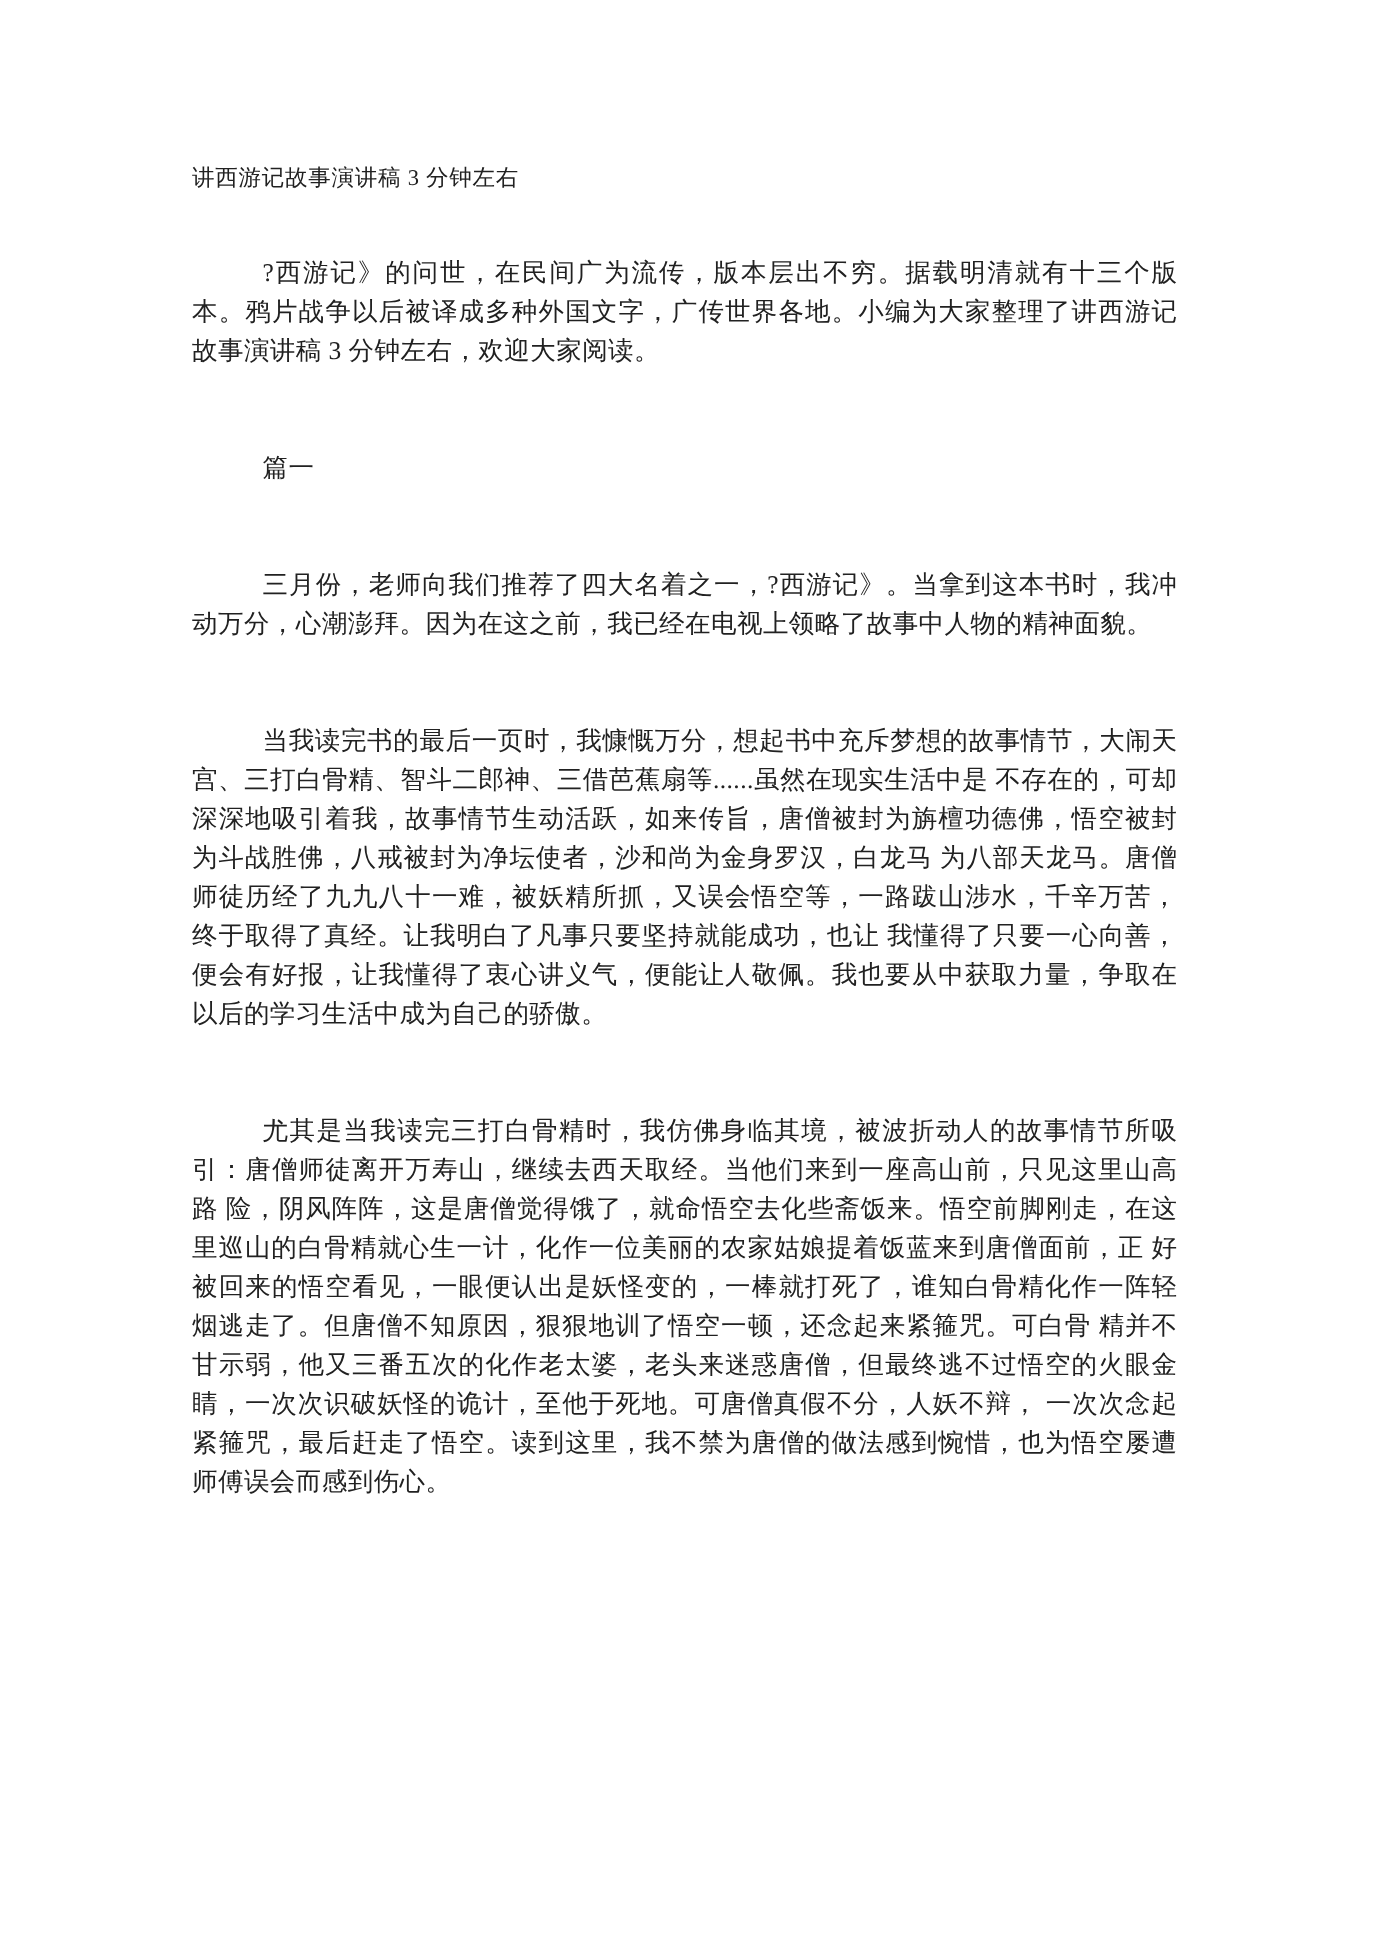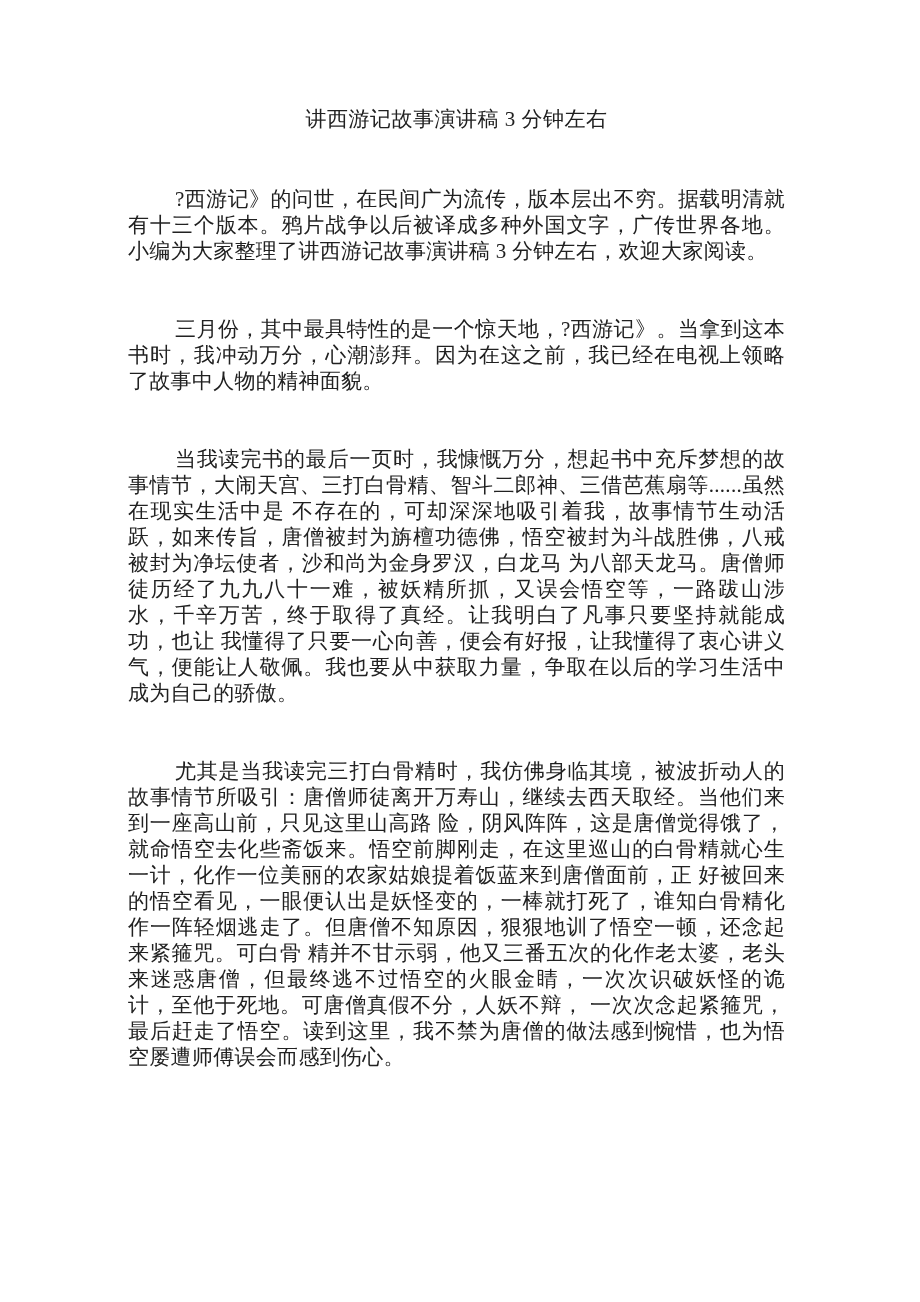--- a/index.html
+++ b/index.html
@@ -13,45 +13,46 @@
     width: 920px;
     height: 1302px;
     margin: 0 auto;
     background: #ffffff;
     overflow: hidden;
     padding: 106px 135px 0 128px;
     color: #212121;
     font-family: "Liberation Serif", "DejaVu Serif", serif;
   }
   .doc-title {
-    font-size: 21px;
+    font-size: 15px;
     font-weight: normal;
     line-height: 26px;
-    text-align: center;
-    margin: 0 0 54px 0;
+    text-align: left;
+    margin: 0 0 37px 0;
     letter-spacing: 0.5px;
   }
   .para {
-    font-size: 21px;
+    font-size: 17px;
     line-height: 26px;
     text-align: justify;
     text-indent: 47px;
     margin: 0 0 52px 0;
     letter-spacing: 0.3px;
     word-break: break-all;
   }
 </style>
 </head>
 <body>
 
 <div class="page">
   <h1 class="doc-title">讲西游记故事演讲稿 3 分钟左右</h1>
 
   <p class="para">?西游记》的问世，在民间广为流传，版本层出不穷。据载明清就有十三个版本。鸦片战争以后被译成多种外国文字，广传世界各地。小编为大家整理了讲西游记故事演讲稿 3 分钟左右，欢迎大家阅读。</p>
 
+  <p class="para">篇一</p>
 
-  <p class="para">三月份，其中最具特性的是一个惊天地，?西游记》。当拿到这本书时，我冲动万分，心潮澎拜。因为在这之前，我已经在电视上领略了故事中人物的精神面貌。</p>
+  <p class="para">三月份，老师向我们推荐了四大名着之一，?西游记》。当拿到这本书时，我冲动万分，心潮澎拜。因为在这之前，我已经在电视上领略了故事中人物的精神面貌。</p>
 
 
   <p class="para">当我读完书的最后一页时，我慷慨万分，想起书中充斥梦想的故事情节，大闹天宫、三打白骨精、智斗二郎神、三借芭蕉扇等......虽然在现实生活中是 不存在的，可却深深地吸引着我，故事情节生动活跃，如来传旨，唐僧被封为旃檀功德佛，悟空被封为斗战胜佛，八戒被封为净坛使者，沙和尚为金身罗汉，白龙马 为八部天龙马。唐僧师徒历经了九九八十一难，被妖精所抓，又误会悟空等，一路跋山涉水，千辛万苦，终于取得了真经。让我明白了凡事只要坚持就能成功，也让 我懂得了只要一心向善，便会有好报，让我懂得了衷心讲义气，便能让人敬佩。我也要从中获取力量，争取在以后的学习生活中成为自己的骄傲。</p>
 
   <p class="para">尤其是当我读完三打白骨精时，我仿佛身临其境，被波折动人的故事情节所吸引：唐僧师徒离开万寿山，继续去西天取经。当他们来到一座高山前，只见这里山高路 险，阴风阵阵，这是唐僧觉得饿了，就命悟空去化些斋饭来。悟空前脚刚走，在这里巡山的白骨精就心生一计，化作一位美丽的农家姑娘提着饭蓝来到唐僧面前，正 好被回来的悟空看见，一眼便认出是妖怪变的，一棒就打死了，谁知白骨精化作一阵轻烟逃走了。但唐僧不知原因，狠狠地训了悟空一顿，还念起来紧箍咒。可白骨 精并不甘示弱，他又三番五次的化作老太婆，老头来迷惑唐僧，但最终逃不过悟空的火眼金睛，一次次识破妖怪的诡计，至他于死地。可唐僧真假不分，人妖不辩， 一次次念起紧箍咒，最后赶走了悟空。读到这里，我不禁为唐僧的做法感到惋惜，也为悟空屡遭师傅误会而感到伤心。</p>
 </div>
 
 </body></html>

